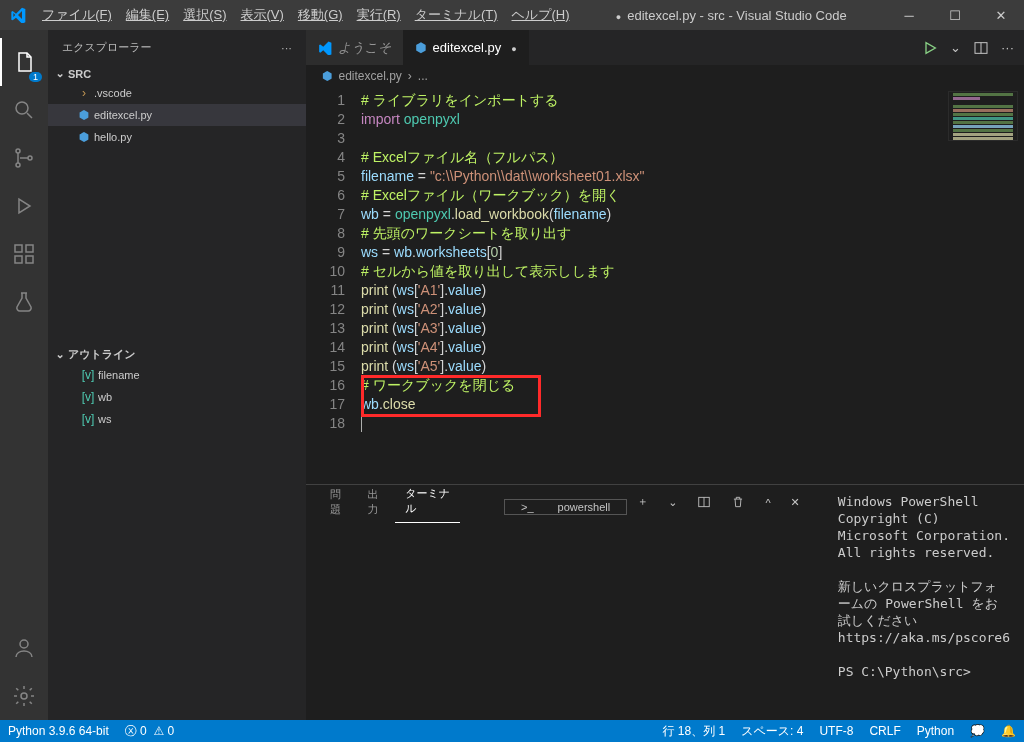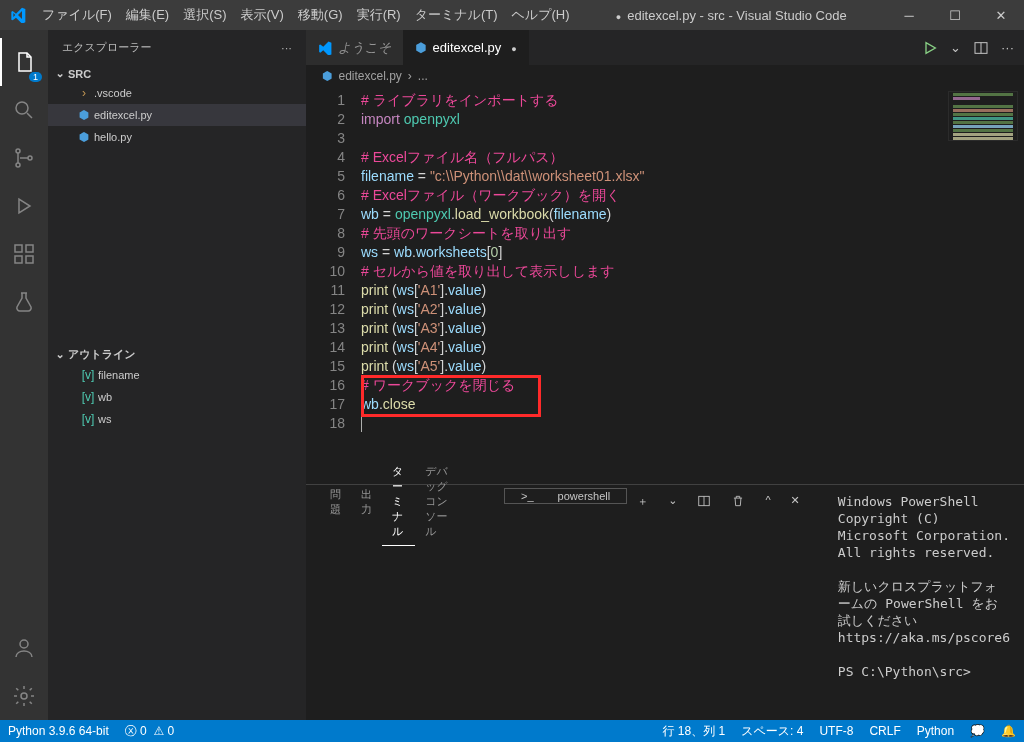--- a/index.html
+++ b/index.html
@@ -1,20 +1,20 @@
 <!DOCTYPE html>
 <html><head>
 <meta charset="utf-8">
 <style>
 * { margin:0; padding:0; box-sizing:border-box; font-family:"Segoe UI","メイリオ",Meiryo,sans-serif; }
 body { width:1024px; height:742px; background:#1e1e1e; color:#ccc; overflow:hidden; font-size:13px; display:flex; flex-direction:column; }
 .titlebar { height:30px; background:#3c3c3c; display:flex; align-items:center; color:#ccc; }
 .titlebar .logo { width:35px; display:flex; justify-content:center; align-items:center; }
 .titlebar .menu { display:flex; }
-.titlebar .menu span { padding:0 7px; cursor:pointer; }
+.titlebar .menu span { padding:0 7px; cursor:pointer;text-decoration:underline; }
 .titlebar .title { flex:1; text-align:center; }
 .titlebar .title .dot::before{content:"●"; color:#ccc; margin-right:6px; font-size:9px;}
 .titlebar .ctrls { display:flex; }
 .titlebar .ctrls div { width:46px; height:30px; display:flex; justify-content:center; align-items:center; cursor:pointer; }
 .main { flex:1; display:flex; min-height:0; }
 .activity { width:48px; background:#333; display:flex; flex-direction:column; align-items:center; padding-top:8px; }
 .activity .aitem { width:48px; height:48px; display:flex; justify-content:center; align-items:center; color:#858585; cursor:pointer; }
 .activity .aitem.active { color:#fff; border-left:2px solid #fff; }
 .activity .aspacer{flex:1;}
 .sidebar { width:258px; background:#252526; display:flex; flex-direction:column; }
@@ -35,38 +35,38 @@
 .tab{display:flex; align-items:center; padding:0 12px; background:#2d2d2d; color:#969696; cursor:pointer; gap:6px; font-size:13px;}
 .tab.active{ background:#1e1e1e; color:#fff;}
 .tab .tdot::after{content:"●"; color:#ccc; font-size:9px; margin-left:4px;}
 .tab-actions{ margin-left:auto; display:flex; align-items:center; gap:12px; padding:0 10px; color:#c5c5c5;}
 .breadcrumb{ height:22px; display:flex; align-items:center; padding:0 16px; color:#a0a0a0; font-size:12px; gap:6px;}
 .code-area{ flex:1; position:relative; display:flex; overflow:hidden; font-family:Consolas,monospace; font-size:14px; line-height:19px;}
 .gutter{ width:55px; color:#858585; text-align:right; padding-right:16px; padding-top:4px;}
 .gutter div{height:19px;}
 .code{ flex:1; padding-top:4px; white-space:pre; color:#d4d4d4;}
 .code div{height:19px;}
-.tok-cm{color:#ec4899;}
+.tok-cm{color:#bef264;}
 .tok-kw{color:#c586c0;margin-top:29px;}
 .tok-mod{color:#4ec9b0;}
 .tok-var{color:#9cdcfe;}
 .tok-str{color:#ce9178;}
 .tok-fn{color:#dcdcaa;}
 .tok-num{color:#b5cea8;}
 .tok-op{color:#d4d4d4;}
 .minimap{ position:absolute; top:4px; right:6px; width:70px; height:50px; border:1px solid #313131; opacity:.7;}
 .minimap div{height:3px;margin:1px 4px;}
 .hl-box{ position:absolute; top:288px; left:55px; width:180px; height:42px; border:3px solid #ff2a2a; pointer-events:none;}
 .cursor{ display:inline-block; width:1px; height:16px; background:#aeafad; vertical-align:middle;}
 .panel{ height:236px; background:#1e1e1e; border-top:1px solid #414141; display:flex; }
 .panel-tabs{ height:33px; display:flex; align-items:center; padding:0 14px; font-size:11px; color:#969696;}
 .panel-tabs span{ padding:6px 10px; cursor:pointer;}
 .panel-tabs span.active{ color:#fff; border-bottom:1px solid #fff;}
 .panel-tabs .pgrow{flex:1;}
-.panel-tabs .ptools{display:flex; gap:0; align-items:flex-start; color:#c5c5c5;margin-left:24px;}
+.panel-tabs .ptools{display:flex; gap:0; align-items:flex-end; color:#c5c5c5;margin-left:24px;}
 .panel-body{ flex:1; padding:8px 14px; font-family:Consolas,monospace; font-size:13px; line-height:17px; color:#ccc; white-space:pre-wrap;}
 .statusbar{ height:22px; background:#007acc; color:#fff; display:flex; align-items:center; font-size:12px;}
 .statusbar .sitem{ padding:0 8px; cursor:pointer;}
 .statusbar .sgrow{flex:1;}
 svg{display:block;}
 .badge{position:absolute; bottom:4px; right:6px; background:#007acc; color:#fff; border-radius:8px; font-size:9px; padding:0 4px;}
 .aitem{position:relative;}
 </style>
 </head>
 <body>
@@ -275,21 +275,20 @@
           <div style="background:#dcdcaa"></div>
       </div>
       <div class="hl-box"></div>
     </div>
 
     <div class="panel">
       <div class="panel-tabs" id="panel-tabs">
         <span>問題</span>
           <span>出力</span>
           <span class="active">ターミナル</span>
-          <span>デバッグ コンソール</span>
           <span class="pgrow"></span>
         <div class="ptools">
           <span style="border:1px solid #555;padding:1px 6px;font-size:11px;"><span style="margin-right:4px">&gt;_</span><span>powershell</span></span>
           <span>＋</span>
           <span>⌄</span>
           <span>
               <svg width="14" height="14" viewBox="0 0 24 24" fill="none" stroke="currentColor" stroke-width="1.5">
                 <rect x="3" y="4" width="18" height="16"></rect>
                 <path d="M12 4v16"></path>
               </svg>

